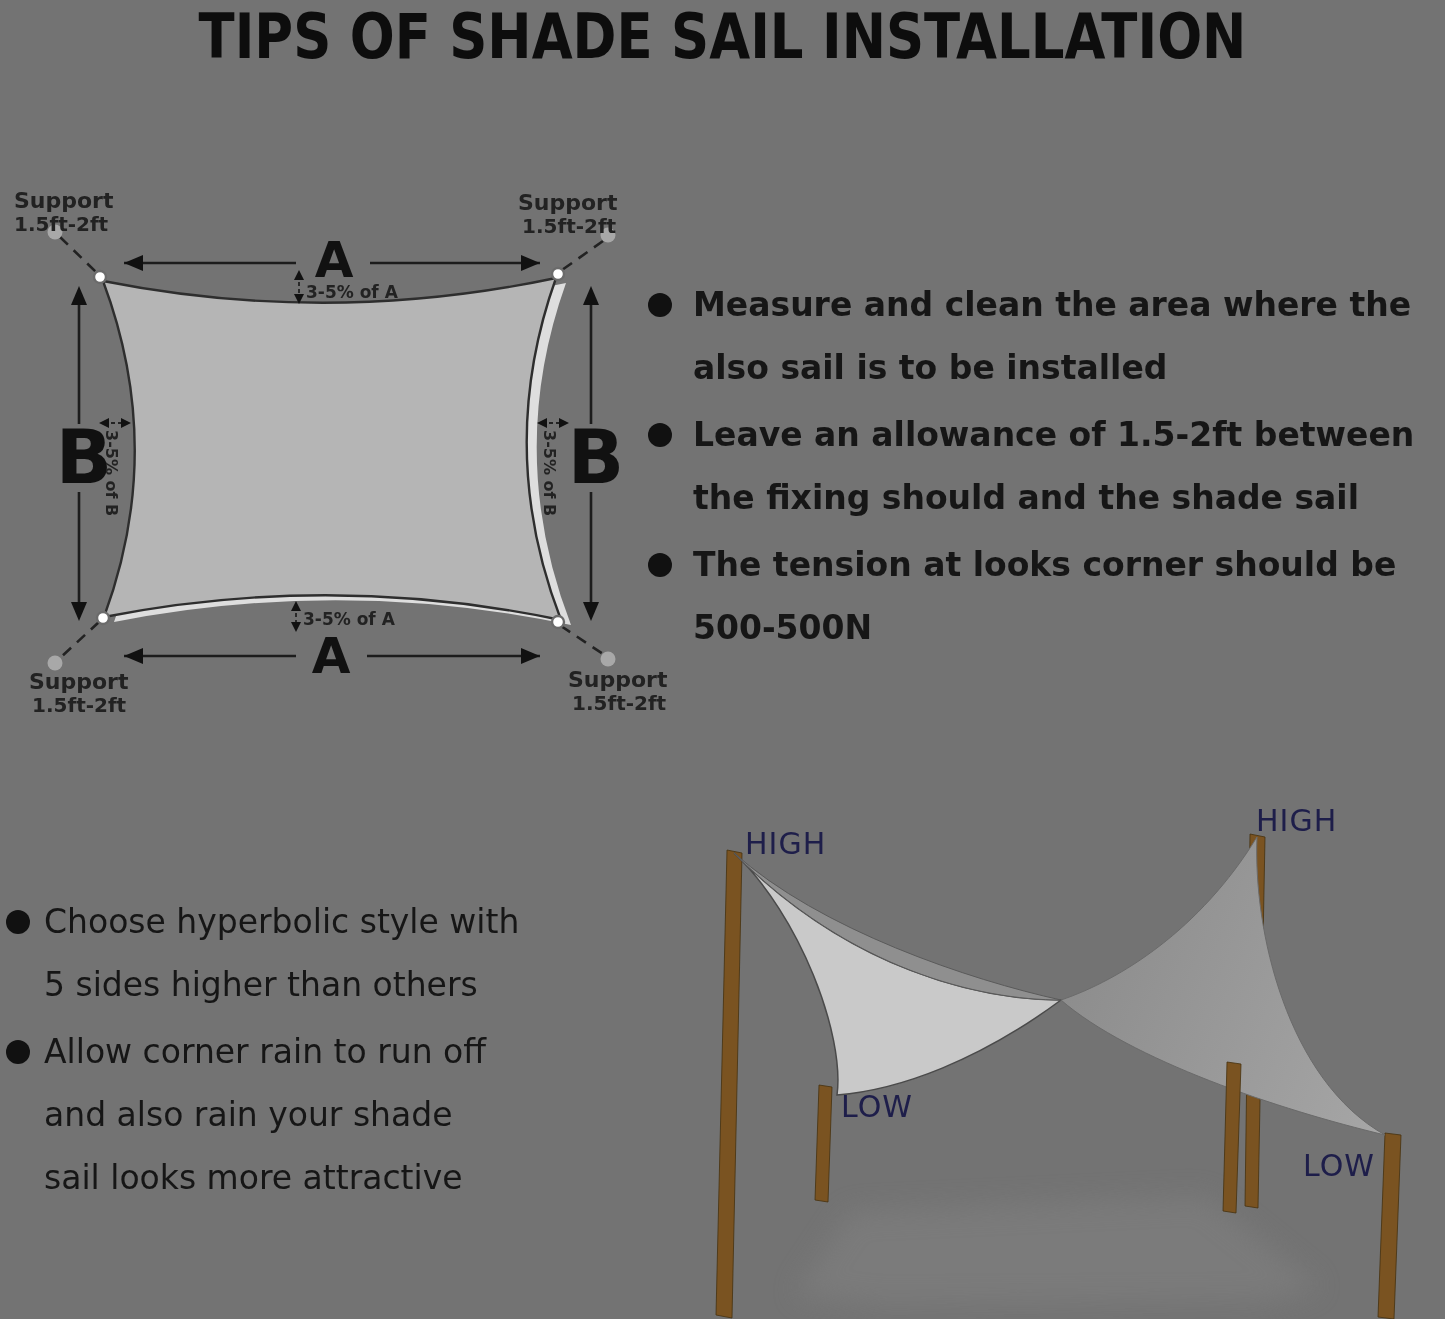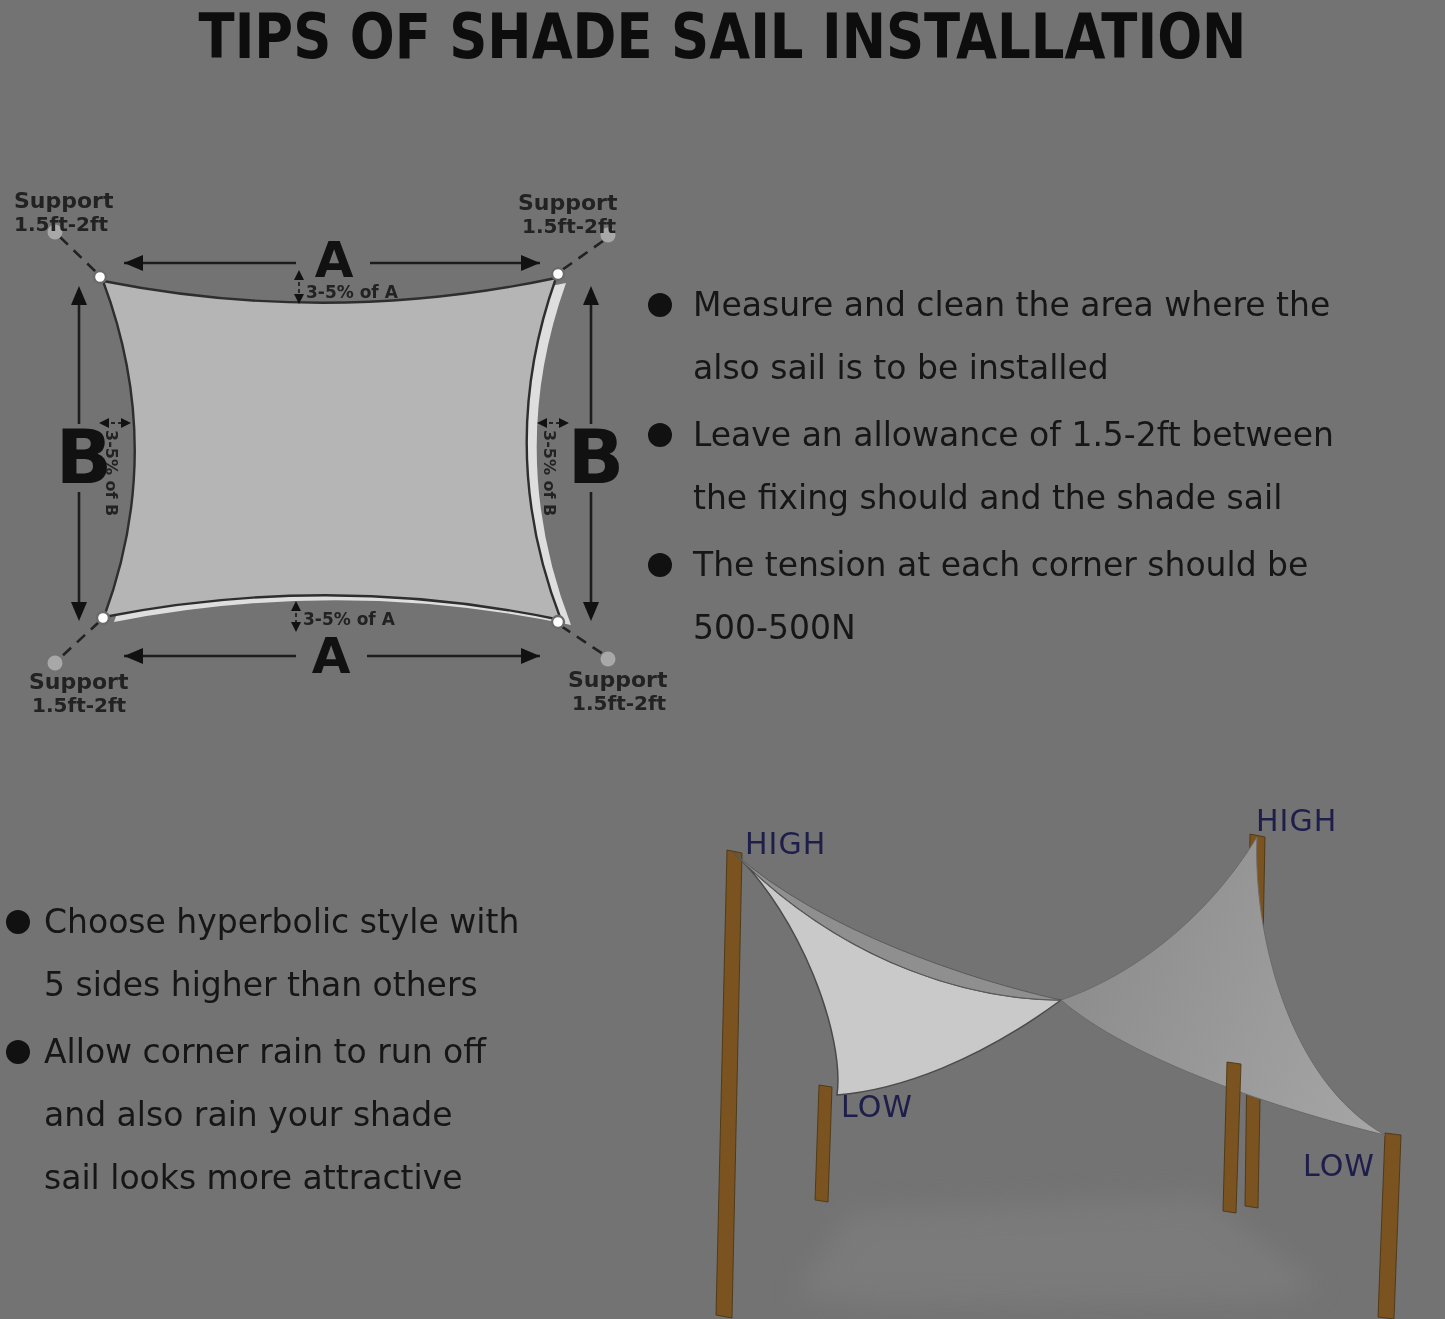--- a/index.html
+++ b/index.html
@@ -19,21 +19,21 @@
   .sail-shadow{fill:#dedede;stroke:none;}
   .grommet{fill:#ffffff;stroke:#6b6b6b;stroke-width:2.4;}
   .supp-dot{fill:#a8a8a8;stroke:none;}
   .t-support{font-size:22px;font-weight:bold;fill:#222;}
   .t-support2{font-size:20px;font-weight:bold;fill:#222;}
   .t-A{font-size:50px;font-weight:bold;fill:#111;text-anchor:middle;}
   .t-B{font-size:74px;font-weight:bold;fill:#111;text-anchor:middle;}
   .t-sag{font-size:17px;font-weight:bold;fill:#222;}
   .t-sagB{font-size:16px;font-weight:bold;fill:#222;}
   .col{position:absolute;}
-  .col-right{left:648px;top:273px;width:797px;}
+  .col-right{left:648px;top:273px;width:797px;font-weight:bold;}
   .col-left{left:6px;top:890px;width:630px;}
   .bullet-item{display:flex;align-items:flex-start;margin-bottom:4px;}
   .dot{flex:0 0 auto;width:24px;height:24px;border-radius:50%;background:#111;margin-top:20px;}
   .col-right .lines{margin-left:21px;}
   .col-left  .lines{margin-left:14px;}
   .line{font-size:33px;line-height:63px;white-space:nowrap;color:#161616;}
   .pole{fill:#7a5321;stroke:#45310f;stroke-width:0.8;}
   .nav-label{position:absolute;font-size:30px;color:#1e1e4a;font-weight:normal;
              letter-spacing:1px;white-space:nowrap;}
 </style>
@@ -130,21 +130,21 @@
     <div class="bullet-item">
       <span class="dot"></span>
       <div class="lines">
         <div class="line">Leave an allowance of 1.5-2ft between</div>
         <div class="line">the fixing should and the shade sail</div>
       </div>
     </div>
     <div class="bullet-item">
       <span class="dot"></span>
       <div class="lines">
-        <div class="line">The tension at each corner should be</div>
+        <div class="line">The tension at looks corner should be</div>
         <div class="line">500-500N</div>
       </div>
     </div>
   </div>
 
   <div class="col col-left">
     <div class="bullet-item">
       <span class="dot"></span>
       <div class="lines">
         <div class="line">Choose hyperbolic style with</div>

